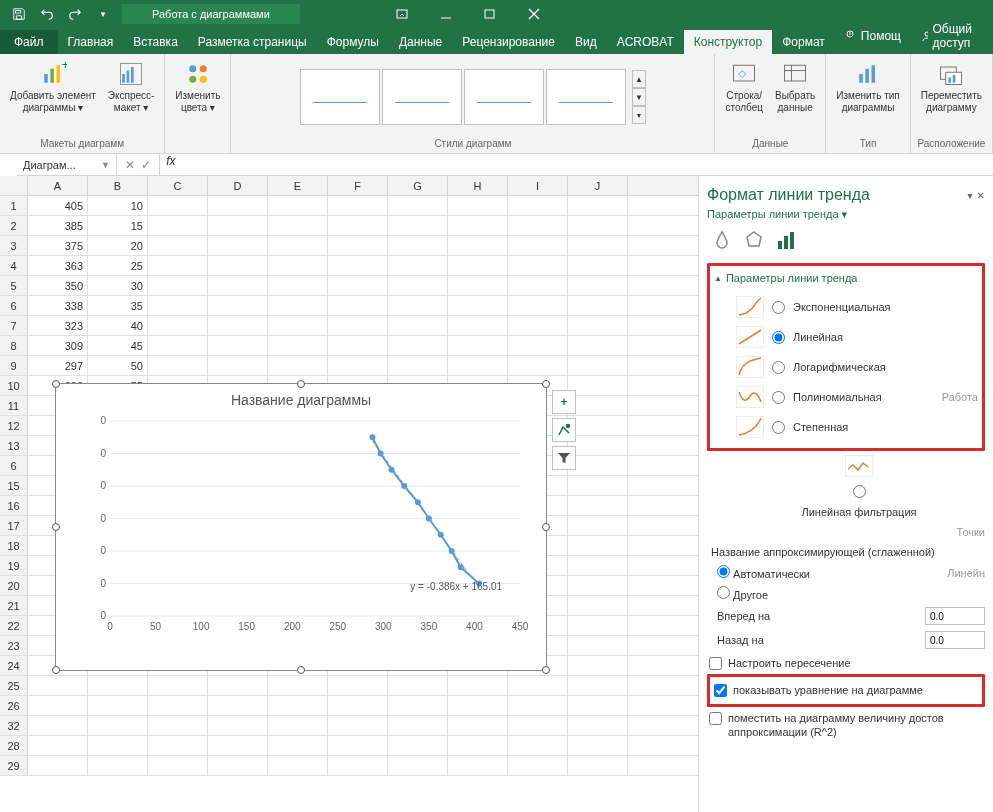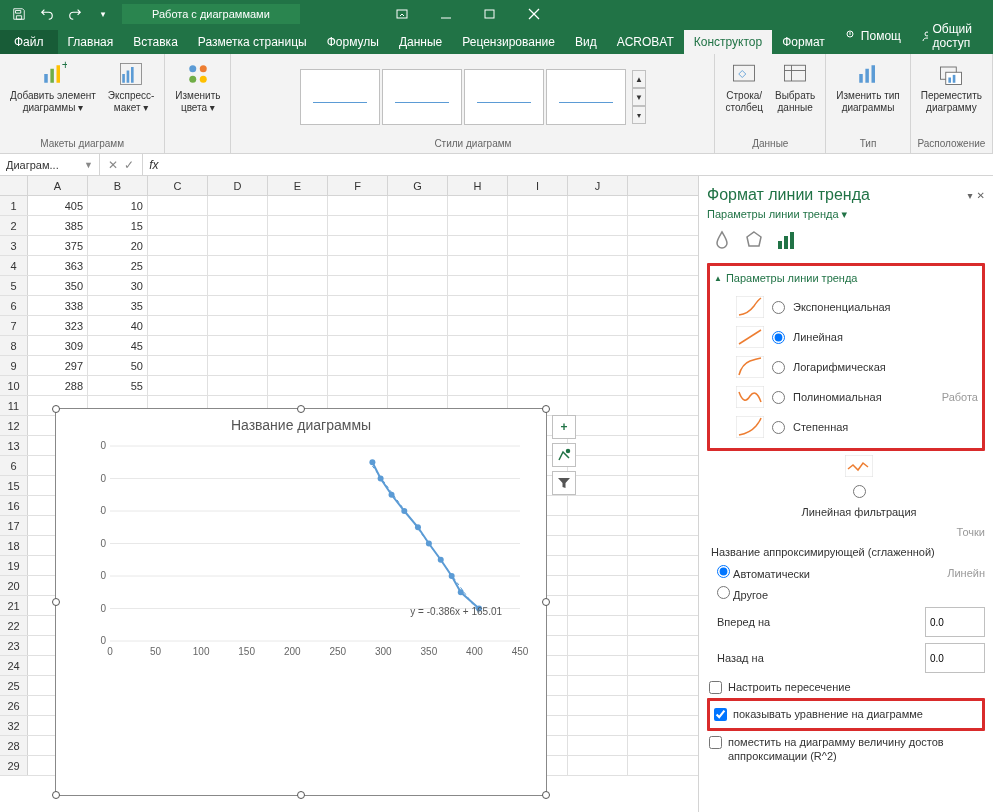--- a/index.html
+++ b/index.html
@@ -30,40 +30,40 @@
 .ribbon-group-label { font-size: 10px; color: #666; padding: 2px 0; }
 .ribbon-btn { display: flex; flex-direction: column; align-items: center; justify-content: center; gap: 2px; padding: 2px 4px; cursor: pointer; text-align: center; font-size: 10px; line-height: 1.2; }
 .ribbon-btn svg { width: 28px; height: 28px; }
 .chart-styles { display: flex; gap: 2px; }
 .chart-style-thumb { width: 80px; height: 56px; border: 1px solid #c0c0c0; background: #fff; cursor: pointer; position: relative; font-size: 6px; padding: 4px; }
 .chart-style-thumb::after { content: ''; position: absolute; left: 15%; right: 15%; top: 60%; border-top: 1px solid #5b9bd5; }
 .scroll-btns { display: flex; flex-direction: column; margin-left: 2px; }
 .scroll-btns div { width: 14px; height: 18px; border: 1px solid #c0c0c0; display:flex; align-items:center; justify-content:center; font-size:8px; cursor:pointer; }
 
 
-.formula-row { height: 22px; border-bottom: 1px solid #d4d4d4; display: flex; align-items: center; }
+.formula-row { height: 22px; border-bottom: 1px solid #d4d4d4; display: flex; align-items: flex-start; margin-left: 17px; }
 .name-box { width: 100px; border-right: 1px solid #d4d4d4; padding: 0 6px; font-size: 11px; height: 100%; display: flex; align-items: center; justify-content: space-between; }
 .name-box span:last-child { color: #888; font-size: 9px; }
 .fb-icons { display: flex; align-items: center; gap: 6px; padding: 0 8px; color: #888; border-right: 1px solid #d4d4d4; height: 100%; }
 .fx { font-style: italic; padding: 0 6px; }
 .formula-input { flex: 1; padding: 0 6px; font-size: 11px; }
 
 
 .workspace { display: flex; height: calc(812px - 28px - 26px - 100px - 22px); }
 .sheet { flex: 1; position: relative; overflow: hidden; }
 .col-headers { height: 20px; display: flex; position: sticky; top:0; background:#f3f3f3; border-bottom: 1px solid #d4d4d4;}
 .corner { width: 28px; border-right: 1px solid #d4d4d4; background: #f3f3f3; }
 .col-h { width: 60px; border-right: 1px solid #d4d4d4; text-align: center; font-size: 11px; color: #333; display:flex; align-items:center; justify-content:center; background:#f3f3f3; }
 .rows { }
 .row { height: 20px; display: flex; border-bottom: 1px solid #e0e0e0; }
 .row-h { width: 28px; border-right: 1px solid #d4d4d4; text-align: center; font-size: 11px; background: #f3f3f3; display:flex;align-items:center;justify-content:center;}
 .cell { width: 60px; border-right: 1px solid #e0e0e0; padding: 0 4px; text-align: right; font-size: 11px; display:flex; align-items:center; justify-content:flex-end; }
 
 
-.chart-object { position: absolute; left: 55px; top: 232px; width: 492px; height: 388px; border: 1px solid #888; background: #fff; }
+.chart-object { position: absolute; left: 55px; top: 207px; width: 492px; height: 288px; border: 1px solid #888; background: #fff; }
 .chart-object .handle { position: absolute; width: 8px; height: 8px; background: #fff; border: 1px solid #555; border-radius: 50%; }
 .h-tl{top:-4px;left:-4px;} .h-tr{top:-4px;right:-4px;} .h-bl{bottom:-4px;left:-4px;} .h-br{bottom:-4px;right:-4px;}
 .h-tc{top:-4px;left:50%;margin-left:-4px;} .h-bc{bottom:-4px;left:50%;margin-left:-4px;}
 .h-ml{top:50%;left:-4px;margin-top:-4px;} .h-mr{top:50%;right:-4px;margin-top:-4px;}
 .chart-title { text-align: center; padding: 8px; font-size: 14px; color: #555; }
 .chart-plot { position: relative; margin: 0 16px 20px 44px; height: 220px; }
 .chart-plot svg { width: 100%; height: 100%; }
 .chart-buttons { position: absolute; right: -30px; top: 6px; display:flex; flex-direction:column; gap:4px;}
 .chart-btn { width: 24px; height: 24px; border: 1px solid #c0c0c0; background: #fff; display:flex;align-items:center;justify-content:center; cursor:pointer; color:#217346; font-weight:bold;}
 
@@ -75,21 +75,21 @@
 .sp-icons { display: flex; gap: 10px; margin-bottom: 12px; padding-left: 4px;}
 .sp-icon { width: 22px; height: 22px; cursor:pointer; display:flex;align-items:center;justify-content:center;}
 .sp-icon.active svg{fill:#217346;}
 .red-box { border: 3px solid #d92b2b; padding: 6px 4px; border-radius: 1px; }
 .sp-heading { color: #217346; font-size: 11px; margin-bottom: 8px; display:flex; align-items:center; gap:4px;}
 .sp-heading::before { content:'▲'; font-size:8px; transform:rotate(0);}
 .trend-opt { display: flex; align-items: center; gap: 8px; padding: 4px 0 4px 22px; cursor:pointer;}
 .trend-icon { width: 28px; height: 22px; }
 .trend-opt input[type=radio] { margin: 0; }
 .sp-row { display: flex; align-items: center; justify-content: space-between; padding: 3px 0 3px 10px; font-size: 11px; gap: 6px;}
-.sp-row .inp { width: 60px; height: 30px; border: 1px solid #c0c0c0; padding: 0 4px; font-size: 10px; text-align:left;}
+.sp-row .inp { width: 60px; height: 18px; border: 1px solid #c0c0c0; padding: 0 4px; font-size: 10px; text-align:left;}
 .sp-label { font-size: 11px; color: #333; padding: 4px 0 4px 4px;}
 .chk-row { display: flex; align-items: flex-start; gap: 6px; padding: 4px 2px; font-size: 11px; }
 .chk-row input { margin-top: 1px; }
 .chk-row label { flex:1; line-height:1.3;}
 .dim{color:#999;}
 </style>
 </head>
 <body>
 
 <div class="title-bar">

